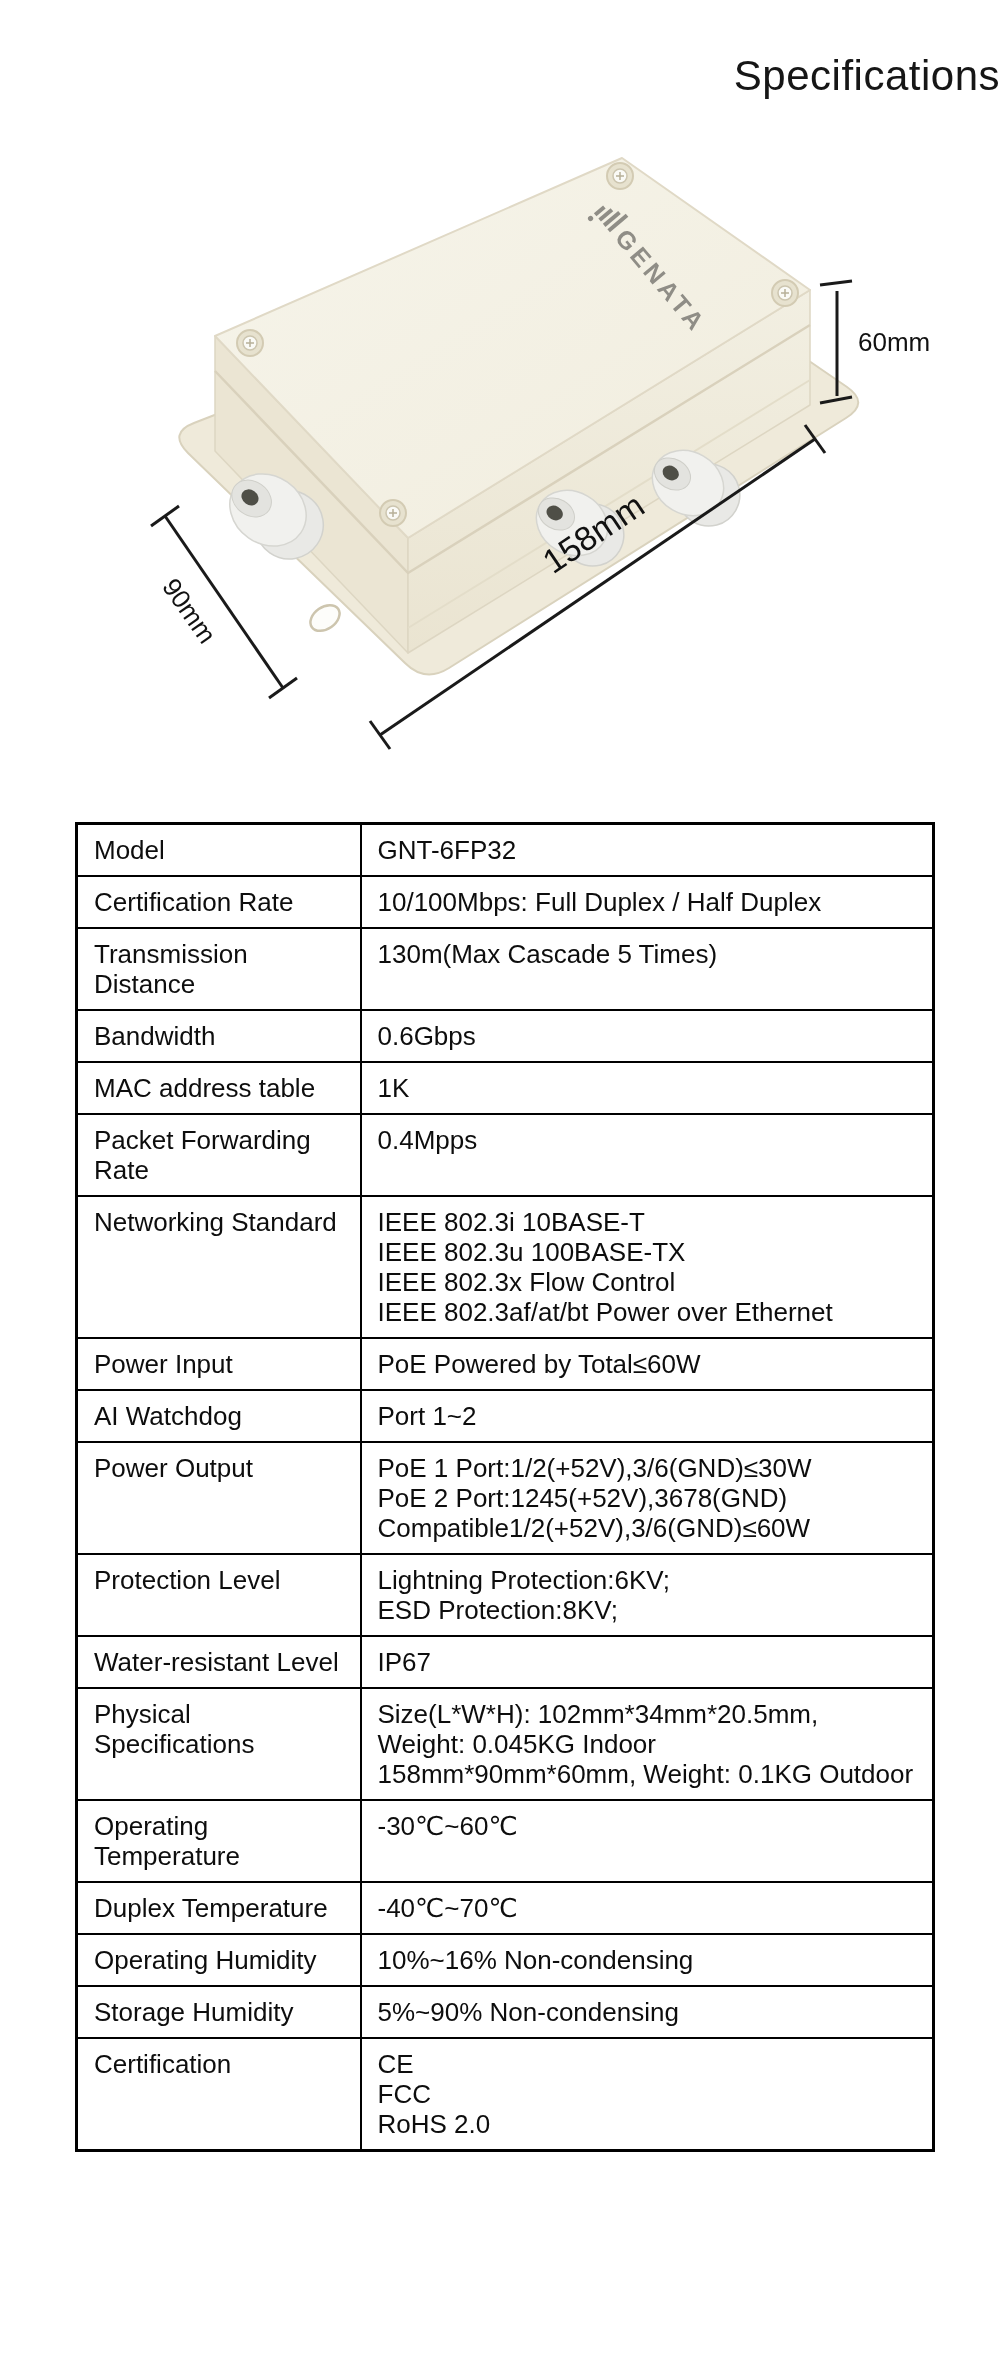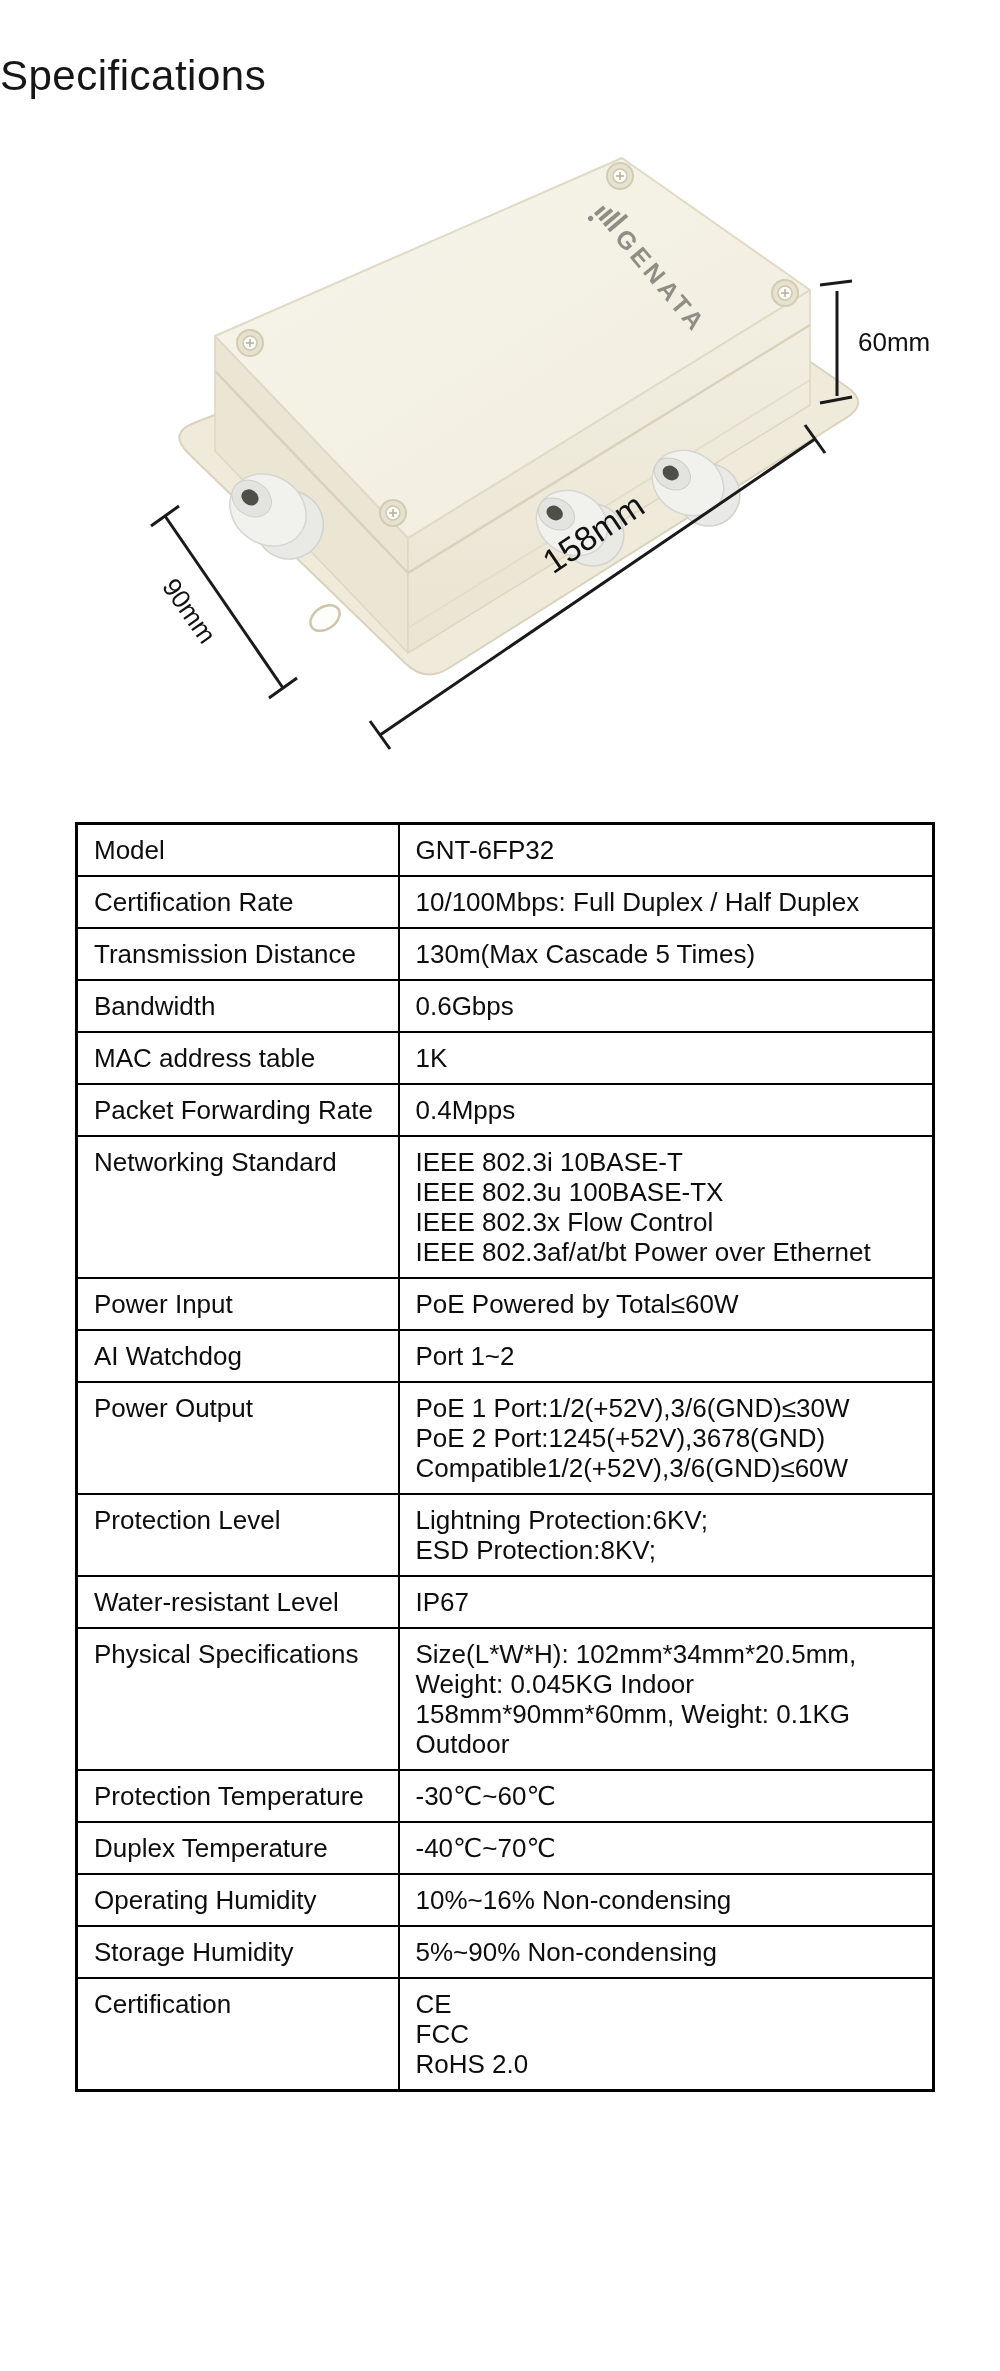--- a/index.html
+++ b/index.html
@@ -8,21 +8,21 @@
     width: 1000px;
     height: 2371px;
     font-family: "Liberation Sans", "DejaVu Sans", sans-serif;
     color: #111111;
     overflow: hidden;
     margin: 0 auto;
     position: relative;
   }
   .page-title {
     padding-top: 52px;
-    text-align: left;
+    text-align: right;
     font-size: 42px;
     font-weight: 400;
     letter-spacing: 0.5px;
     color: #161616;
   }
   .product-figure {
     display: block;
     width: 1000px;
     height: 690px;
     margin-top: 8px;
@@ -37,21 +37,21 @@
   }
   .spec-table td {
     border: 2px solid #000000;
     vertical-align: top;
     font-size: 26px;
     line-height: 30px;
     color: #0d0d0d;
     padding: 10px 12px 10px 16px;
     word-wrap: break-word;
   }
-  .spec-table td.col-label { width: 322px; }
+  .spec-table td.col-label { width: 284px; }
   .dim-label {
     font-size: 26px;
     fill: #111111;
   }
   .dim-label-big { font-size: 34px; fill: #111111; }
   .logo-text {
     font-size: 25px;
     font-weight: 600;
     letter-spacing: 4px;
     fill: #8f8d86;
@@ -214,21 +214,21 @@
       </tr>
       <tr>
         <td class="col-label">Water-resistant Level</td>
         <td class="col-value">IP67</td>
       </tr>
       <tr>
         <td class="col-label">Physical Specifications</td>
         <td class="col-value">Size(L*W*H): 102mm*34mm*20.5mm,<br>Weight: 0.045KG Indoor<br>158mm*90mm*60mm, Weight: 0.1KG Outdoor</td>
       </tr>
       <tr>
-        <td class="col-label">Protection Temperature</td>
+        <td class="col-label">Operating Temperature</td>
         <td class="col-value">-30℃~60℃</td>
       </tr>
       <tr>
         <td class="col-label">Duplex Temperature</td>
         <td class="col-value">-40℃~70℃</td>
       </tr>
       <tr>
         <td class="col-label">Operating Humidity</td>
         <td class="col-value">10%~16% Non-condensing</td>
       </tr>

